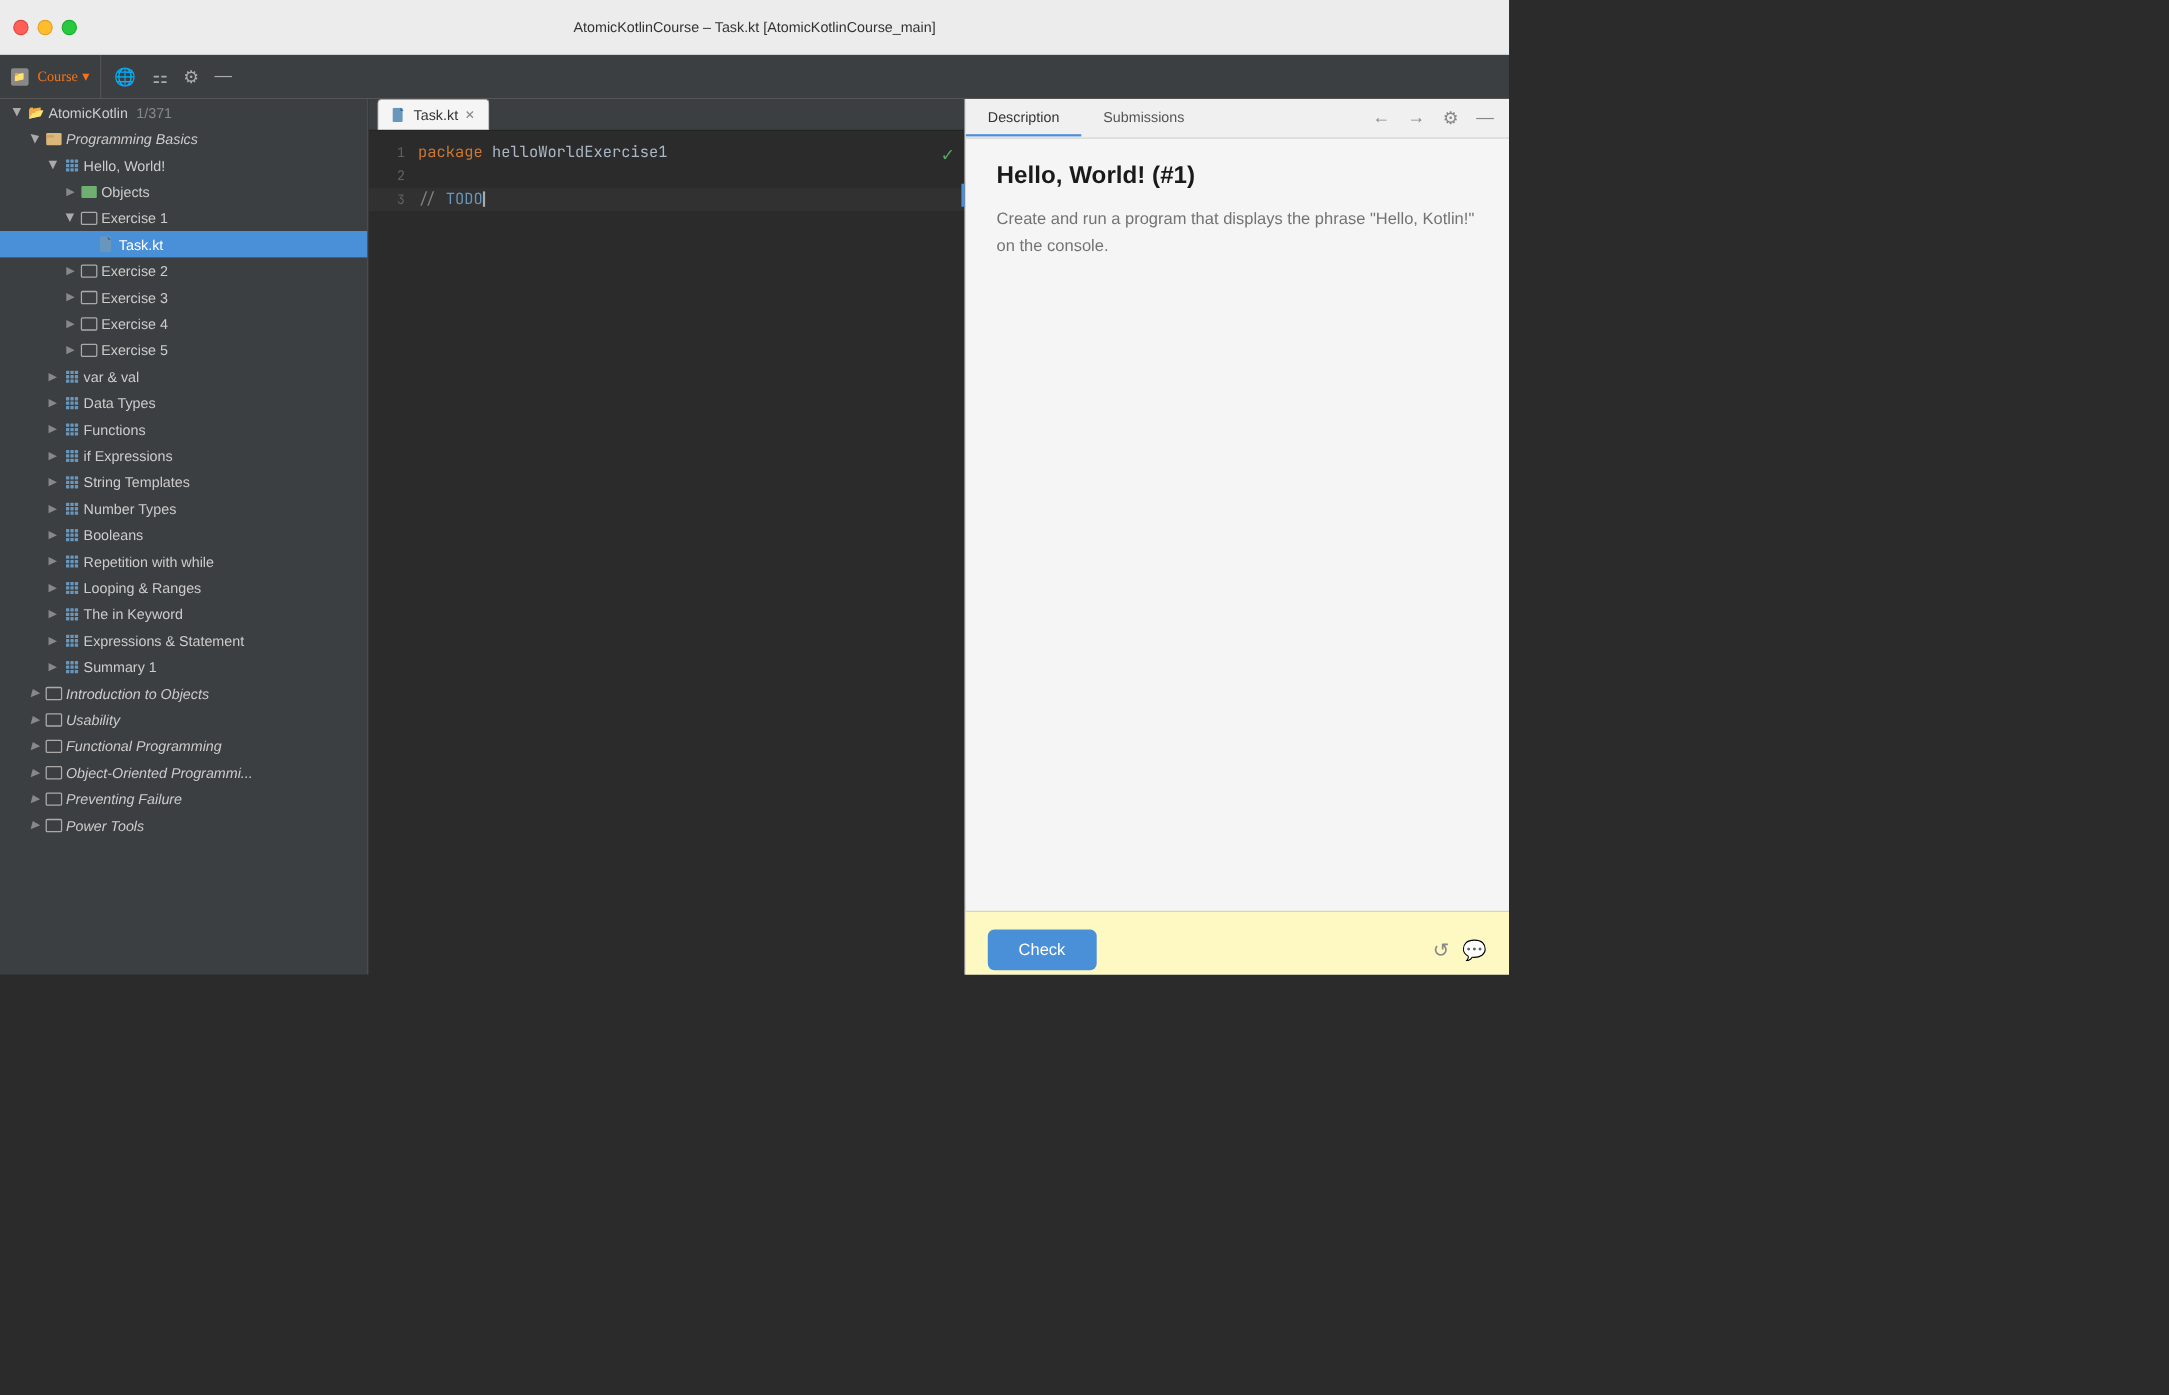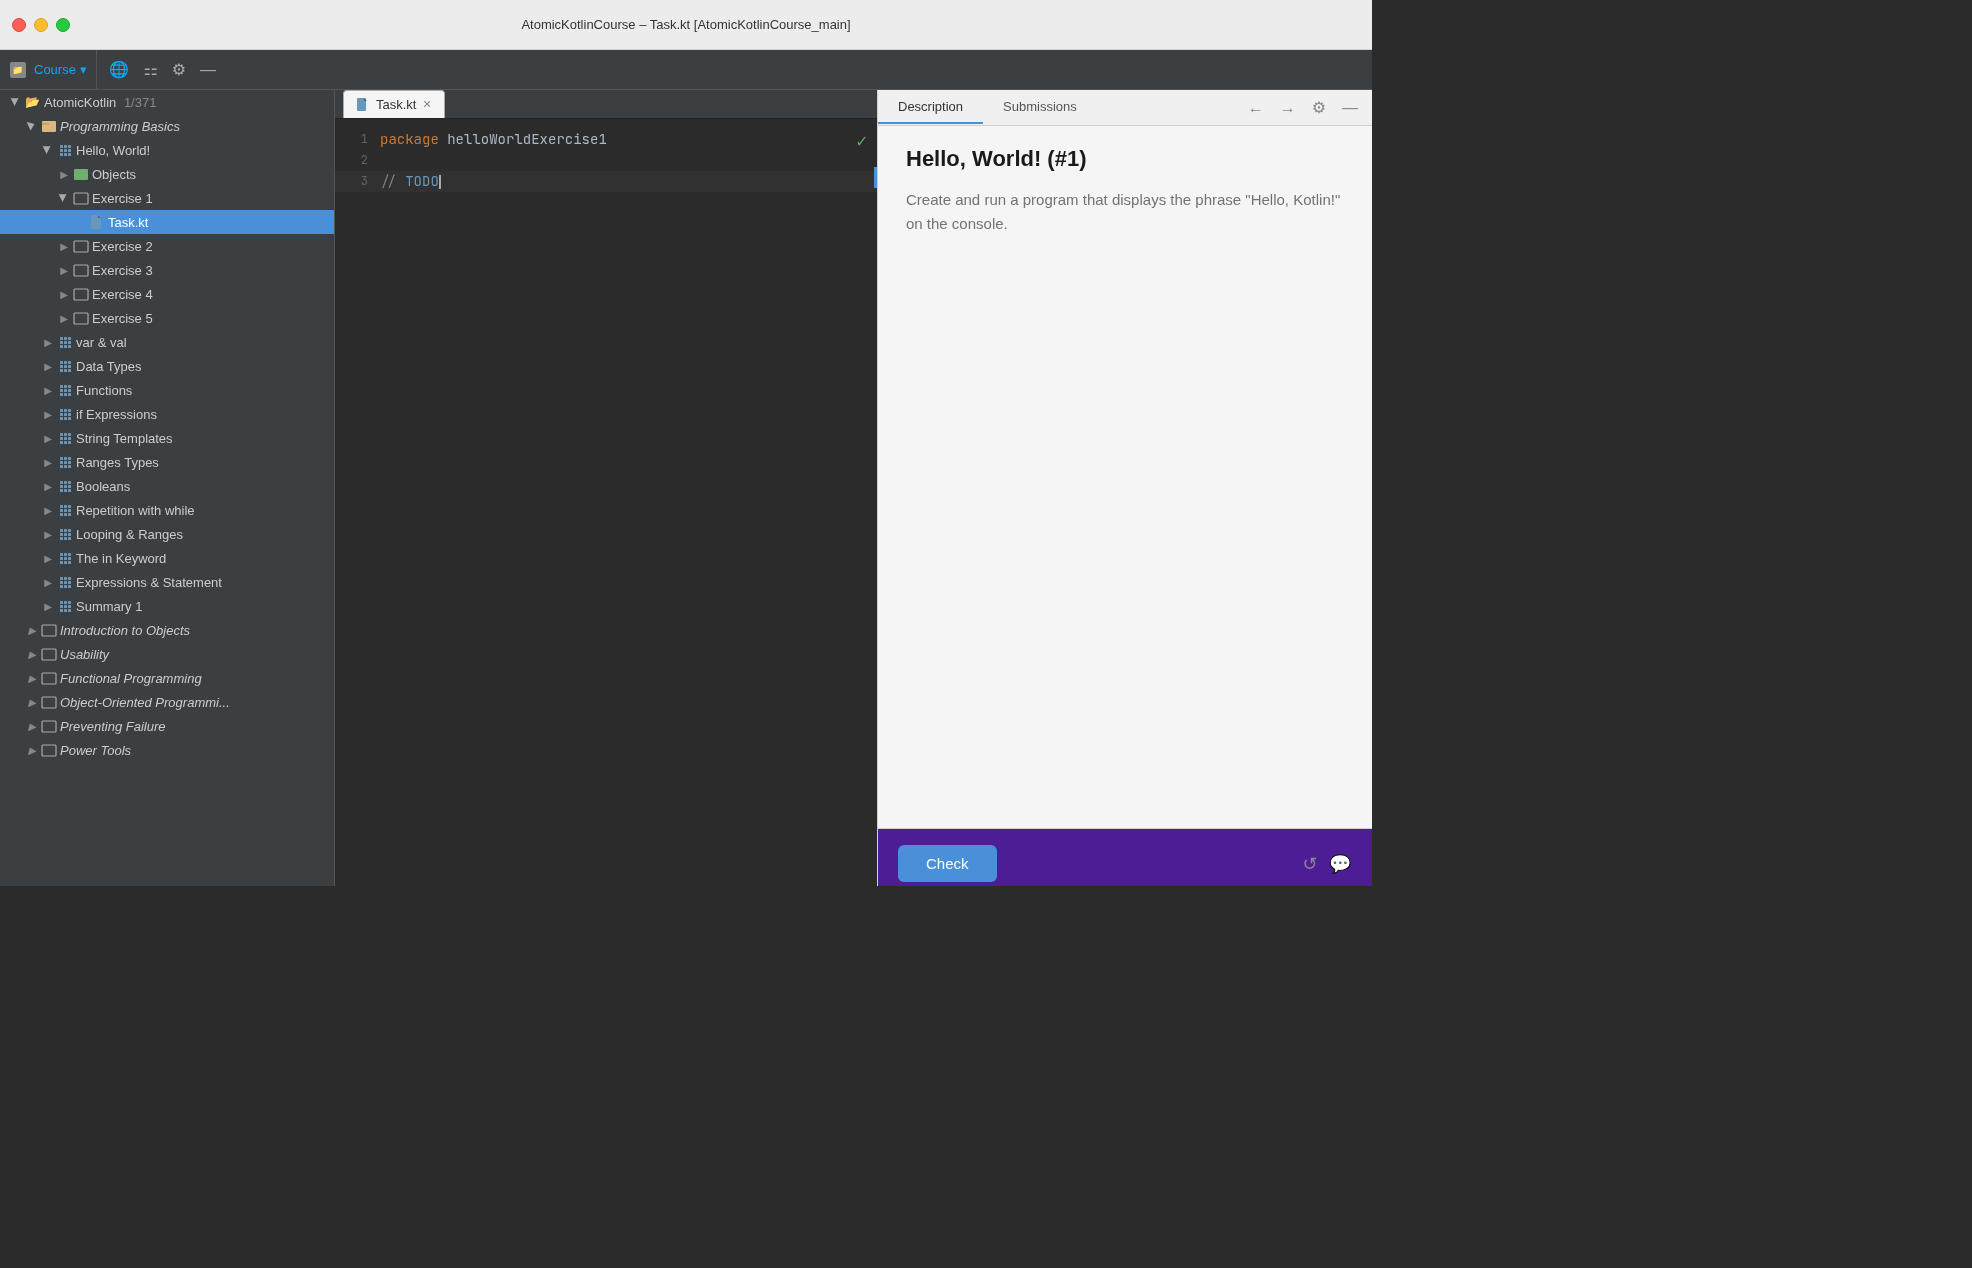--- a/index.html
+++ b/index.html
@@ -64,25 +64,26 @@
       display: flex;
       align-items: center;
       padding: 0 10px;
       gap: 8px;
       border-right: 1px solid #555;
       height: 100%;
     }
     .course-btn {
       display: flex;
       gap: 4px;
-      color: #0ea5e9;
+      color: #f97316;
       background: none;
       border: none;
       cursor: pointer;
       font-size: 13px;
+      font-family: Liberation Serif, serif;
     }
     .course-icon {
       width: 16px;
       height: 16px;
       background: #888;
       border-radius: 2px;
       display: flex;
       align-items: center;
       justify-content: center;
       color: white;
@@ -354,21 +355,21 @@
       font-size: 15px;
       color: #737373;
       line-height: 1.6;
     }
     .right-panel-footer {
       border-top: 1px solid #d0d0d0;
       padding: 16px 20px;
       display: flex;
       align-items: center;
       justify-content: space-between;
-      background: #4c1d95;
+      background: #fef9c3;
       flex-shrink: 0;
     }
     .check-btn {
       background: #4a90d9;
       color: white;
       border: none;
       border-radius: 6px;
       padding: 10px 28px;
       font-size: 15px;
       cursor: pointer;
@@ -652,21 +653,21 @@
                 <span></span>
                 <span></span>
                 <span></span>
                 <span></span>
                 <span></span>
                 <span></span>
                 <span></span>
                 <span></span>
               </div>
           </span>
-          <span class="item-label">Ranges Types</span>
+          <span class="item-label">Number Types</span>
         </div>
 
         <div class="tree-item indent-3">
           <span class="arrow">▶</span>
           <span class="item-icon">
             <div class="grid-icon">
                 <span></span>
                 <span></span>
                 <span></span>
                 <span></span>

